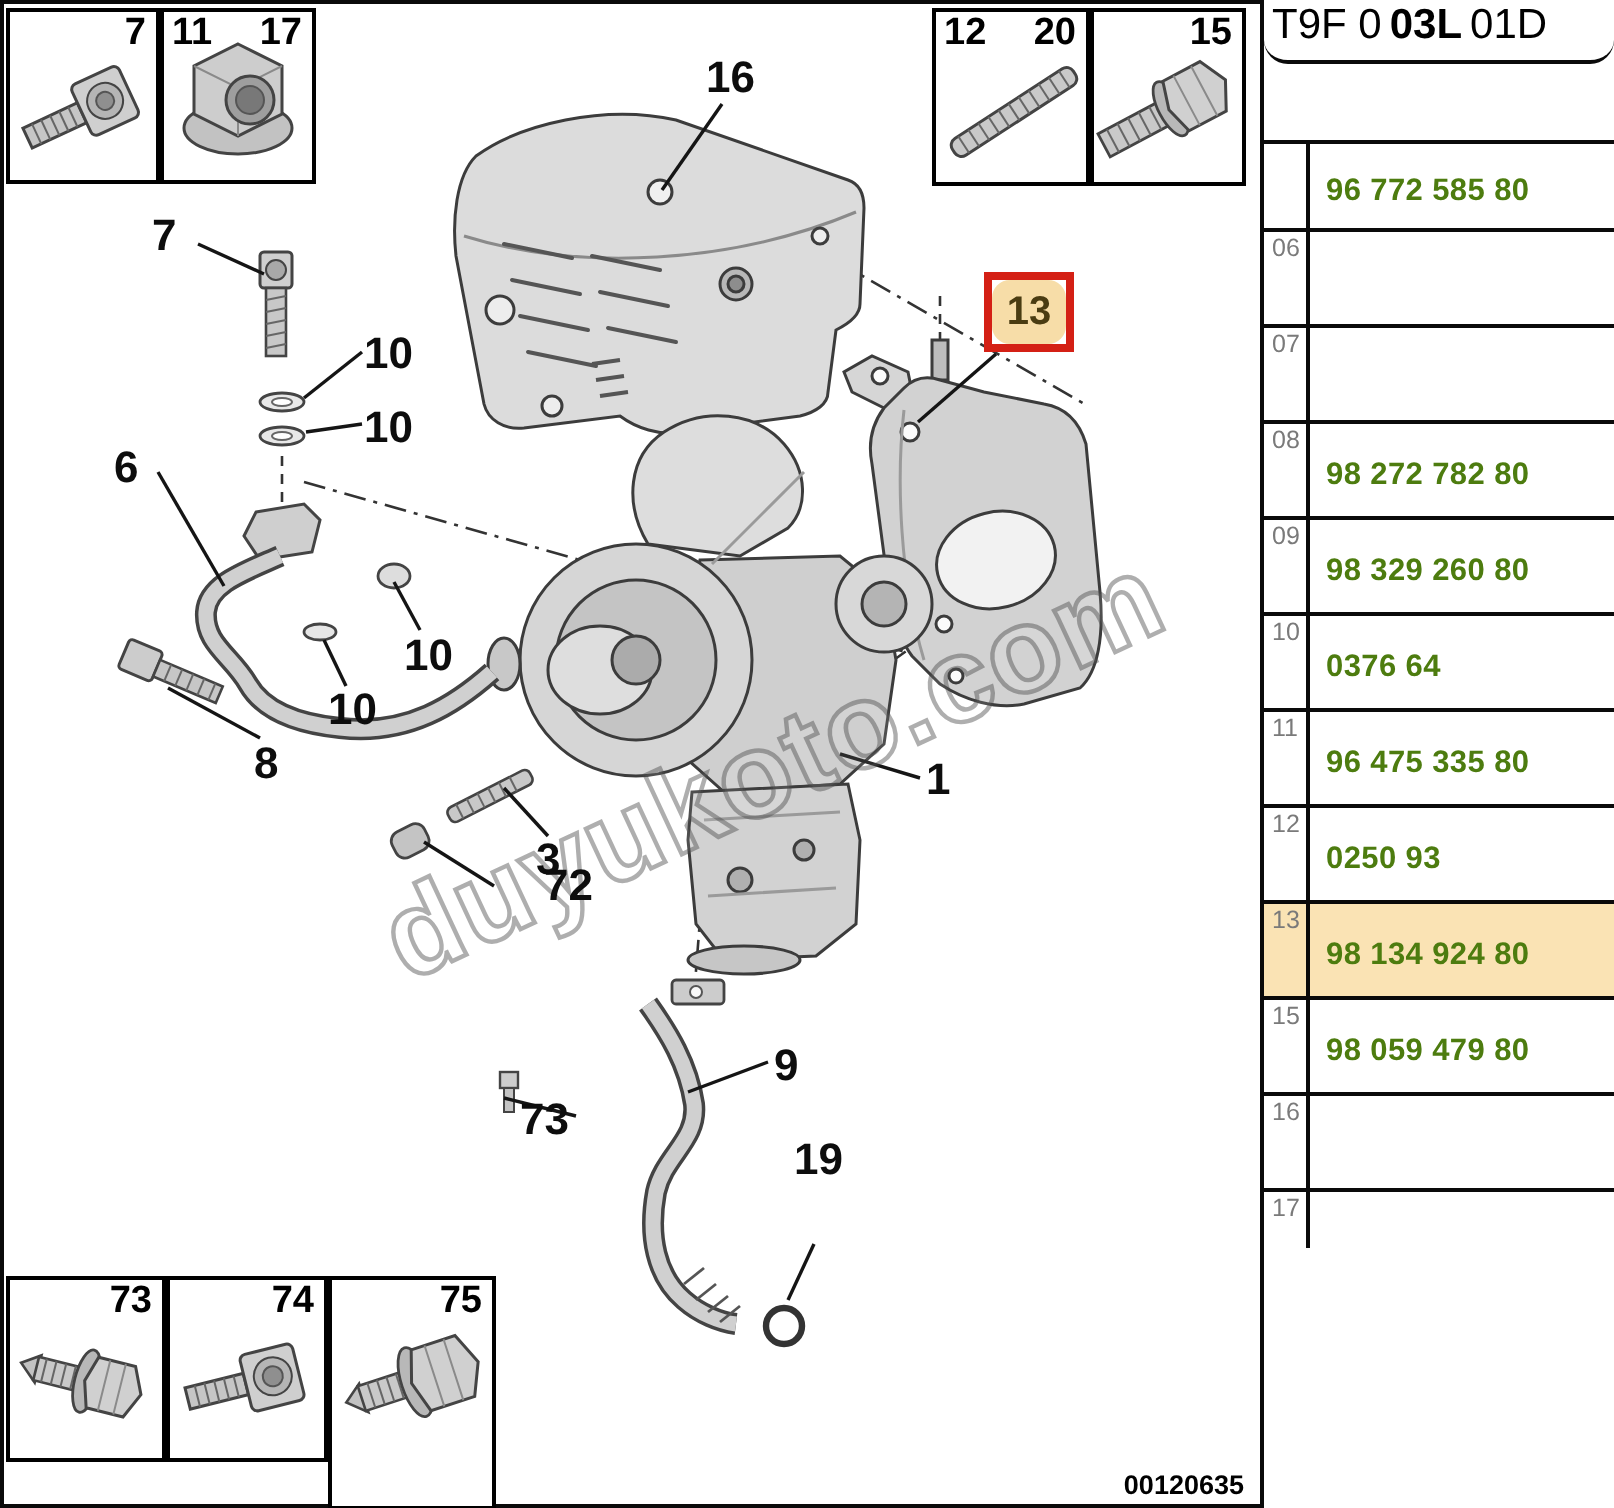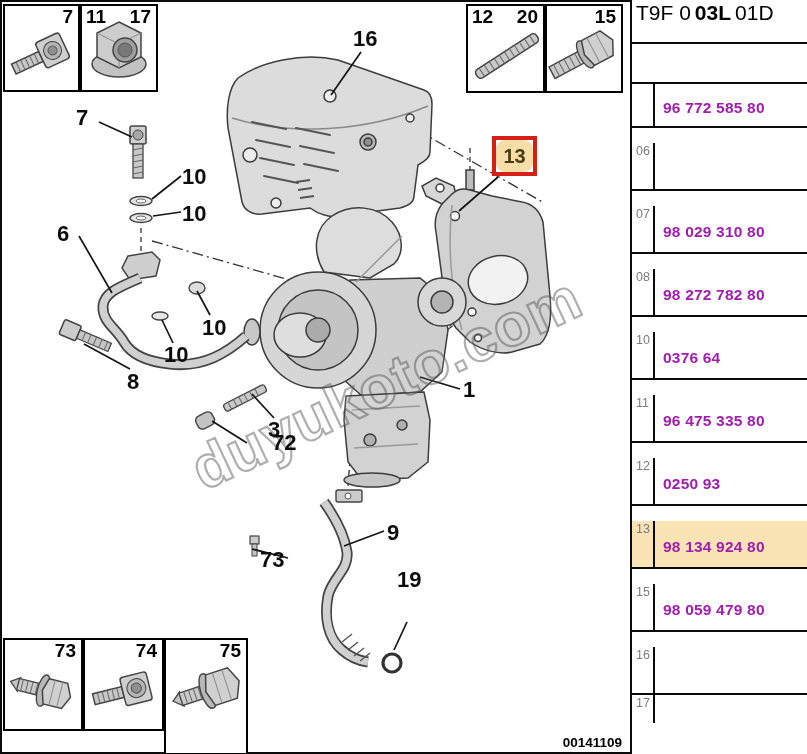--- a/index.html
+++ b/index.html
@@ -23,30 +23,30 @@
   .co13{position:absolute;left:492px;top:136px;width:45px;height:40px;border:4px solid #d42015;
         background:#fff;display:flex;align-items:center;justify-content:center;z-index:8;}
   .co13-inner{display:flex;align-items:center;justify-content:center;width:100%;height:100%;
         background:#f7dda8;border-radius:9px;font-weight:bold;font-size:20px;color:#4a3c12;}
   .footer-date{position:absolute;left:6px;top:735px;font-weight:bold;font-size:13.5px;z-index:7;margin-top:24px;}
   .footer-doc{position:absolute;left:470px;top:735px;width:152px;text-align:right;
         font-weight:bold;font-size:13.5px;z-index:7;}
   
   .ptable{position:absolute;left:630px;top:0;width:177px;height:754px;border-left:2px solid #0a0a0a;
           background:#fff;display:flex;flex-direction:column;}
-  .thead{height:44px;border-bottom:2px solid #0a0a0a;font-size:21px;line-height:26px;
-         padding-left:4px;white-space:nowrap;}
+  .thead{height:32px;border-bottom:2px solid #0a0a0a;font-size:21px;line-height:26px;
+         padding-left:4px;white-space:nowrap;border-radius:12px;}
   .thead b{margin:0 4px;}
   .tgap{height:40px;border-bottom:2px solid #0a0a0a;}
   .trow{display:flex;border-bottom:2px solid #0a0a0a;}
-  .trow.h61{height:48px;margin-top:15px;} .trow.h44{height:44px;} .trow.hlast{height:27.5px;border-bottom:none;}
+  .trow.h61{height:48px;} .trow.h44{height:44px;} .trow.hlast{height:27.5px;border-bottom:none;}
   .tidx{width:23px;border-right:2px solid #0a0a0a;font-size:12.5px;color:#7a7a7a;
         padding:1px 0 0 4px;}
   .tcode{flex:1;display:flex;align-items:center;padding:6px 0 0 8px;
-        font-weight:bold;font-size:15.5px;letter-spacing:0.2px;color:#a21caf;white-space:nowrap;}
+        font-weight:bold;font-size:15.5px;letter-spacing:0.2px;color:#4d7c0f;white-space:nowrap;}
   .hl{background:#fae3b4;}
 </style>
 </head>
 <body>
 
 <div class="page">
 
   <div class="bline" style="left:0;top:0;width:807px;height:2px;"></div>
   <div class="bline" style="left:0;top:0;width:2px;height:754px;"></div>
   <div class="bline" style="left:0;top:752px;width:807px;height:2px;"></div>
@@ -358,43 +358,46 @@
     <div class="co" style="left:353px;top:28px;">16</div>
     <div class="co" style="left:260px;top:549px;">73</div>
     <div class="co" style="left:387px;top:522px;">9</div>
     <div class="co" style="left:397px;top:569px;">19</div>
 
     <div class="co13">
       <span class="co13-inner">13</span>
     </div>
 
     <div class="footer-date">11/2019</div>
-    <div class="footer-doc">00141109</div>
+    <div class="footer-doc">00120635</div>
   </div>
 
   <div class="ptable">
     <div class="thead">
       <span>T9F 0</span><b>03L</b><span>01D</span>
     </div>
     <div class="tgap"></div>
 
     <div class="trow h44">
       <div class="tidx"></div>
       <div class="tcode">96 772 585 80</div>
     </div>
     <div class="trow h61">
       <div class="tidx">06</div>
     </div>
     <div class="trow h61">
       <div class="tidx">07</div>
-      <div class="tcode">98 029 310 80</div>
     </div>
     <div class="trow h61">
       <div class="tidx">08</div>
       <div class="tcode">98 272 782 80</div>
+    </div>
+    <div class="trow h61">
+      <div class="tidx">09</div>
+      <div class="tcode">98 329 260 80</div>
     </div>
     <div class="trow h61">
       <div class="tidx">10</div>
       <div class="tcode">0376 64</div>
     </div>
     <div class="trow h61">
       <div class="tidx">11</div>
       <div class="tcode">96 475 335 80</div>
     </div>
     <div class="trow h61">

